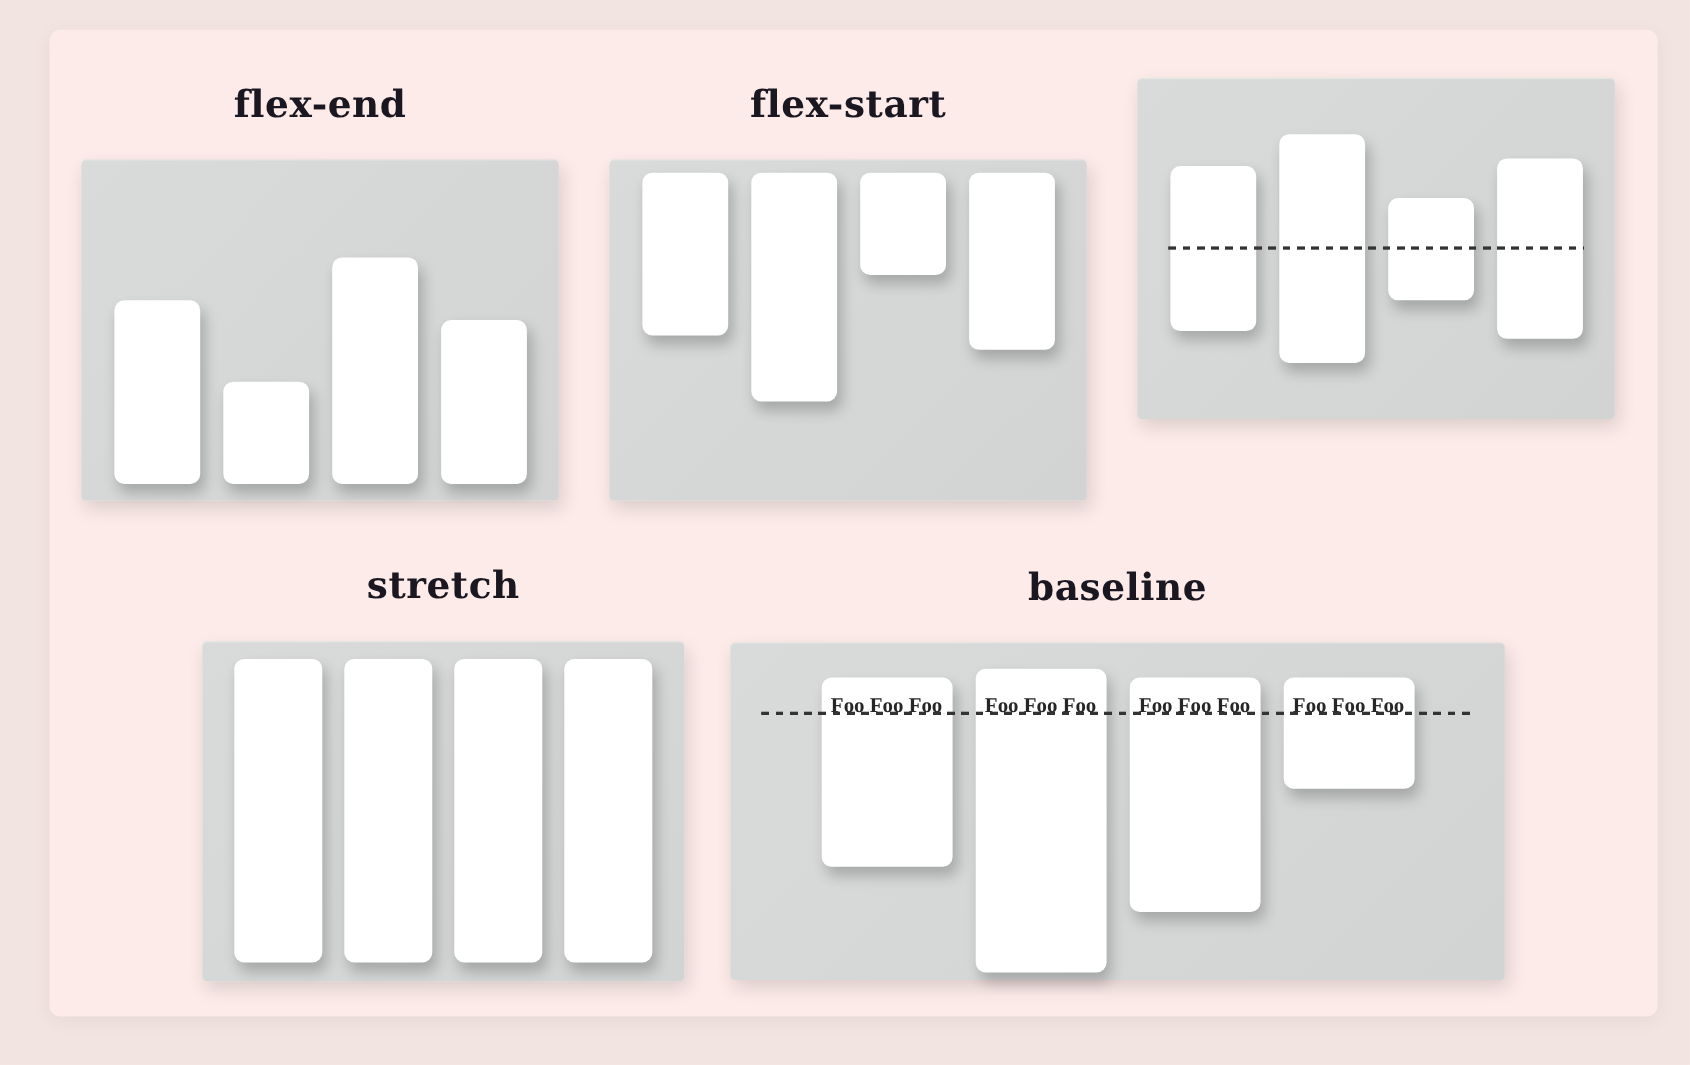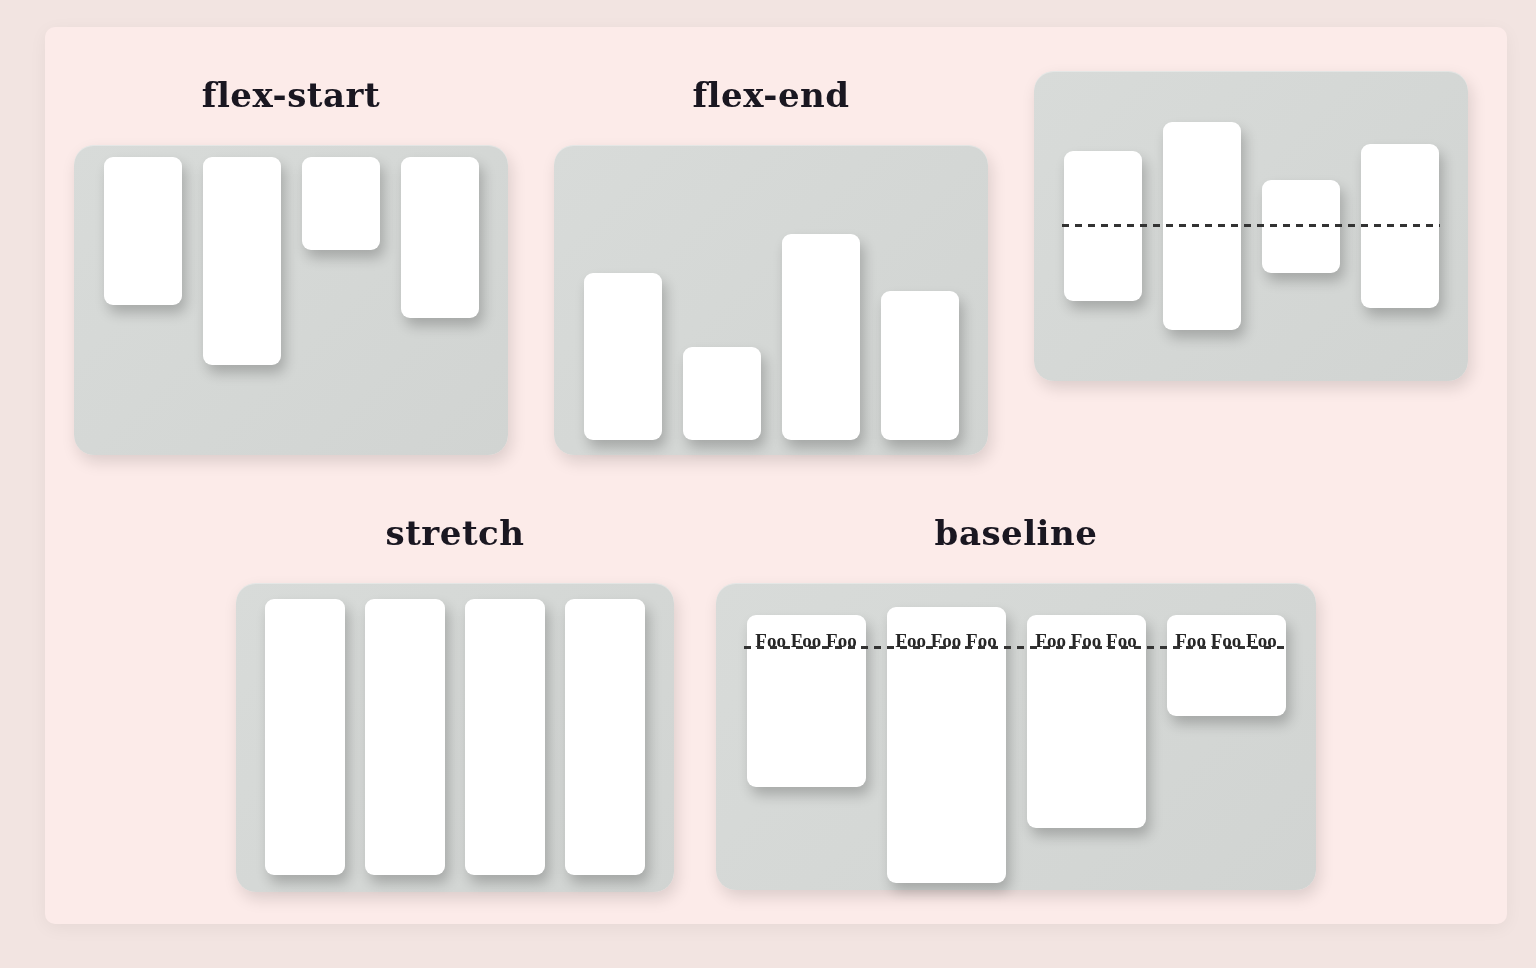--- a/index.html
+++ b/index.html
@@ -13,41 +13,41 @@
   .diagram-bg {
     position: absolute;
     left: 45px; top: 27px;
     width: 1462px; height: 897px;
     background: #fcebe9;
     border-radius: 10px;
     box-shadow: 0 4px 18px rgba(0,0,0,0.05);
   }
   .row { display: flex; }
   .row1 { margin: 44px 39px 0 29px; gap: 46px; }
-  .row2 { margin-top: 54px; justify-content: center; gap: 42px; }
+  .row2 { margin-top: 54px; justify-content: center; gap: 42px; align-items: center; }
   .demo { display: flex; flex-direction: column; }
   .w434 { width: 434px; }
   .w438 { width: 438px; }
-  .w600 { width: 600px; }
+  .w600 { width: 704px; }
   .demo h2 {
     margin: 0 0 26px 0;
     text-align: center;
     font-family: "DejaVu Serif", serif;
     font-weight: 700;
     font-size: 34px;
     line-height: 48px;
     color: #1a1721;
     letter-spacing: 0.5px;
   }
   .fcontainer {
     position: relative;
     display: flex;
     justify-content: center;
     background: linear-gradient(135deg, #d8dbd9 0%, #d1d4d2 100%);
-    border-radius: 20px;
+    border-radius: 4px;
     box-shadow: 3px 7px 16px rgba(0,0,0,0.13), inset 0 1px 0 rgba(255,255,255,0.35);
     box-sizing: border-box;
   }
   .c-flex-start { height: 310px; align-items: flex-start; padding-top: 12px; gap: 21px; }
   .c-flex-end   { height: 310px; align-items: flex-end; padding-bottom: 15px; gap: 21px; }
   .c-center     { height: 310px; align-items: center; gap: 21px; }
   .c-stretch    { height: 309px; align-items: stretch; padding: 16px 0 17px 0; gap: 20px; }
   .c-baseline   { height: 307px; align-items: baseline; padding-top: 24px; gap: 21px; }
   .card {
     background: #ffffff;
@@ -77,36 +77,36 @@
   .guide-baseline { top: 63px; }
 </style>
 </head>
 <body>
 
 <div class="diagram-bg">
 
   <div class="row row1">
 
     <section class="demo w434">
+      <h2>flex-end</h2>
+      <div class="fcontainer c-flex-end">
+          <div class="card" style="width: 78px; height: 167px;"></div>
+          <div class="card" style="width: 78px; height: 93px;"></div>
+          <div class="card" style="width: 78px; height: 206px;"></div>
+          <div class="card" style="width: 78px; height: 149px;"></div>
+        </div>
+    </section>
+
+    <section class="demo w434">
       <h2>flex-start</h2>
       <div class="fcontainer c-flex-start">
           <div class="card" style="width: 78px; height: 148px;"></div>
           <div class="card" style="width: 78px; height: 208px;"></div>
           <div class="card" style="width: 78px; height: 93px;"></div>
           <div class="card" style="width: 78px; height: 161px;"></div>
-        </div>
-    </section>
-
-    <section class="demo w434">
-      <h2>flex-end</h2>
-      <div class="fcontainer c-flex-end">
-          <div class="card" style="width: 78px; height: 167px;"></div>
-          <div class="card" style="width: 78px; height: 93px;"></div>
-          <div class="card" style="width: 78px; height: 206px;"></div>
-          <div class="card" style="width: 78px; height: 149px;"></div>
         </div>
     </section>
 
     <section class="demo w434">
       <div class="fcontainer c-center">
           <div class="card" style="width: 78px; height: 150px;"></div>
           <div class="card" style="width: 78px; height: 208px;"></div>
           <div class="card" style="width: 78px; height: 93px;"></div>
           <div class="card" style="width: 78px; height: 164px;"></div>
           <div class="guide guide-center"></div>

